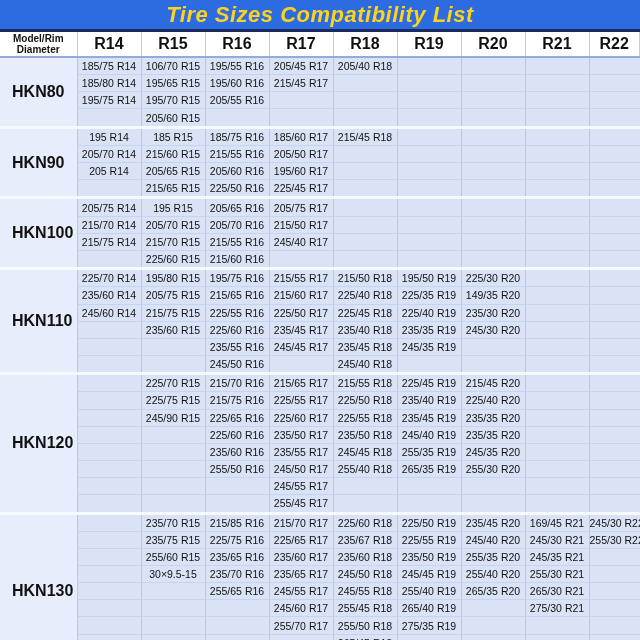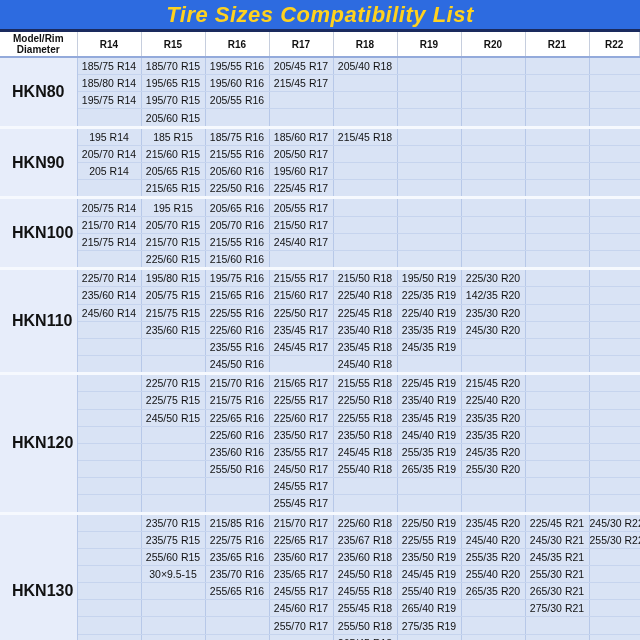--- a/index.html
+++ b/index.html
@@ -21,21 +21,21 @@
     width: 640px; height: 637px;
     border-collapse: collapse; table-layout: fixed;
   }
   col.model-col { width: 77px; }
   col.size-col  { width: 64px; }
   col.last-col  { width: auto; }
   thead th {
     height: 24px; background: var(--header-bg);
     border: 1px solid var(--header-grid);
     border-top: none;
-    color: var(--text); font-weight: bold; font-size: 10px;
+    color: var(--text); font-weight: bold; font-size: 16px;
     padding: 0; text-align: center; vertical-align: middle;
   }
   thead { border-bottom: 2px solid var(--header-line); }
   thead th.corner {
     font-size: 10px; line-height: 11px; padding: 0 6px;
     border-left: none;
   }
   tbody.group { border-top: 3px solid var(--group-gap); }
   tbody.group:first-of-type { border-top: 2px solid var(--group-gap); }
   tbody td {
@@ -86,21 +86,21 @@
           <th>R19</th>
           <th>R20</th>
           <th>R21</th>
           <th>R22</th>
         </tr>
     </thead>
   <tbody class="group">
         <tr>
           <th class="model" rowspan="4">HKN80</th>
           <td>185/75 R14</td>
-          <td>185/70 R15</td>
+          <td>106/70 R15</td>
           <td>195/55 R16</td>
           <td>205/45 R17</td>
           <td>205/40 R18</td>
           <td></td>
           <td></td>
           <td></td>
           <td></td>
         </tr>
         <tr>
           <td>185/80 R14</td>
@@ -182,21 +182,21 @@
           <td></td>
           <td></td>
         </tr>
       </tbody>
       <tbody class="group">
         <tr>
           <th class="model" rowspan="4">HKN100</th>
           <td>205/75 R14</td>
           <td>195 R15</td>
           <td>205/65 R16</td>
-          <td>205/55 R17</td>
+          <td>205/75 R17</td>
           <td></td>
           <td></td>
           <td></td>
           <td></td>
           <td></td>
         </tr>
         <tr>
           <td>215/70 R14</td>
           <td>205/70 R15</td>
           <td>205/70 R16</td>
@@ -243,21 +243,21 @@
           <td></td>
           <td></td>
         </tr>
         <tr>
           <td>235/60 R14</td>
           <td>205/75 R15</td>
           <td>215/65 R16</td>
           <td>215/60 R17</td>
           <td>225/40 R18</td>
           <td>225/35 R19</td>
-          <td>142/35 R20</td>
+          <td>149/35 R20</td>
           <td></td>
           <td></td>
         </tr>
         <tr>
           <td>245/60 R14</td>
           <td>215/75 R15</td>
           <td>225/55 R16</td>
           <td>225/50 R17</td>
           <td>225/45 R18</td>
           <td>225/40 R19</td>
@@ -318,21 +318,21 @@
           <td>215/75 R16</td>
           <td>225/55 R17</td>
           <td>225/50 R18</td>
           <td>235/40 R19</td>
           <td>225/40 R20</td>
           <td></td>
           <td></td>
         </tr>
         <tr>
           <td></td>
-          <td>245/50 R15</td>
+          <td>245/90 R15</td>
           <td>225/65 R16</td>
           <td>225/60 R17</td>
           <td>225/55 R18</td>
           <td>235/45 R19</td>
           <td>235/35 R20</td>
           <td></td>
           <td></td>
         </tr>
         <tr>
           <td></td>
@@ -393,21 +393,21 @@
       <tbody class="group">
         <tr>
           <th class="model" rowspan="9">HKN130</th>
           <td></td>
           <td>235/70 R15</td>
           <td>215/85 R16</td>
           <td>215/70 R17</td>
           <td>225/60 R18</td>
           <td>225/50 R19</td>
           <td>235/45 R20</td>
-          <td>225/45 R21</td>
+          <td>169/45 R21</td>
           <td>245/30 R22</td>
         </tr>
         <tr>
           <td></td>
           <td>235/75 R15</td>
           <td>225/75 R16</td>
           <td>225/65 R17</td>
           <td>235/67 R18</td>
           <td>225/55 R19</td>
           <td>245/40 R20</td>

